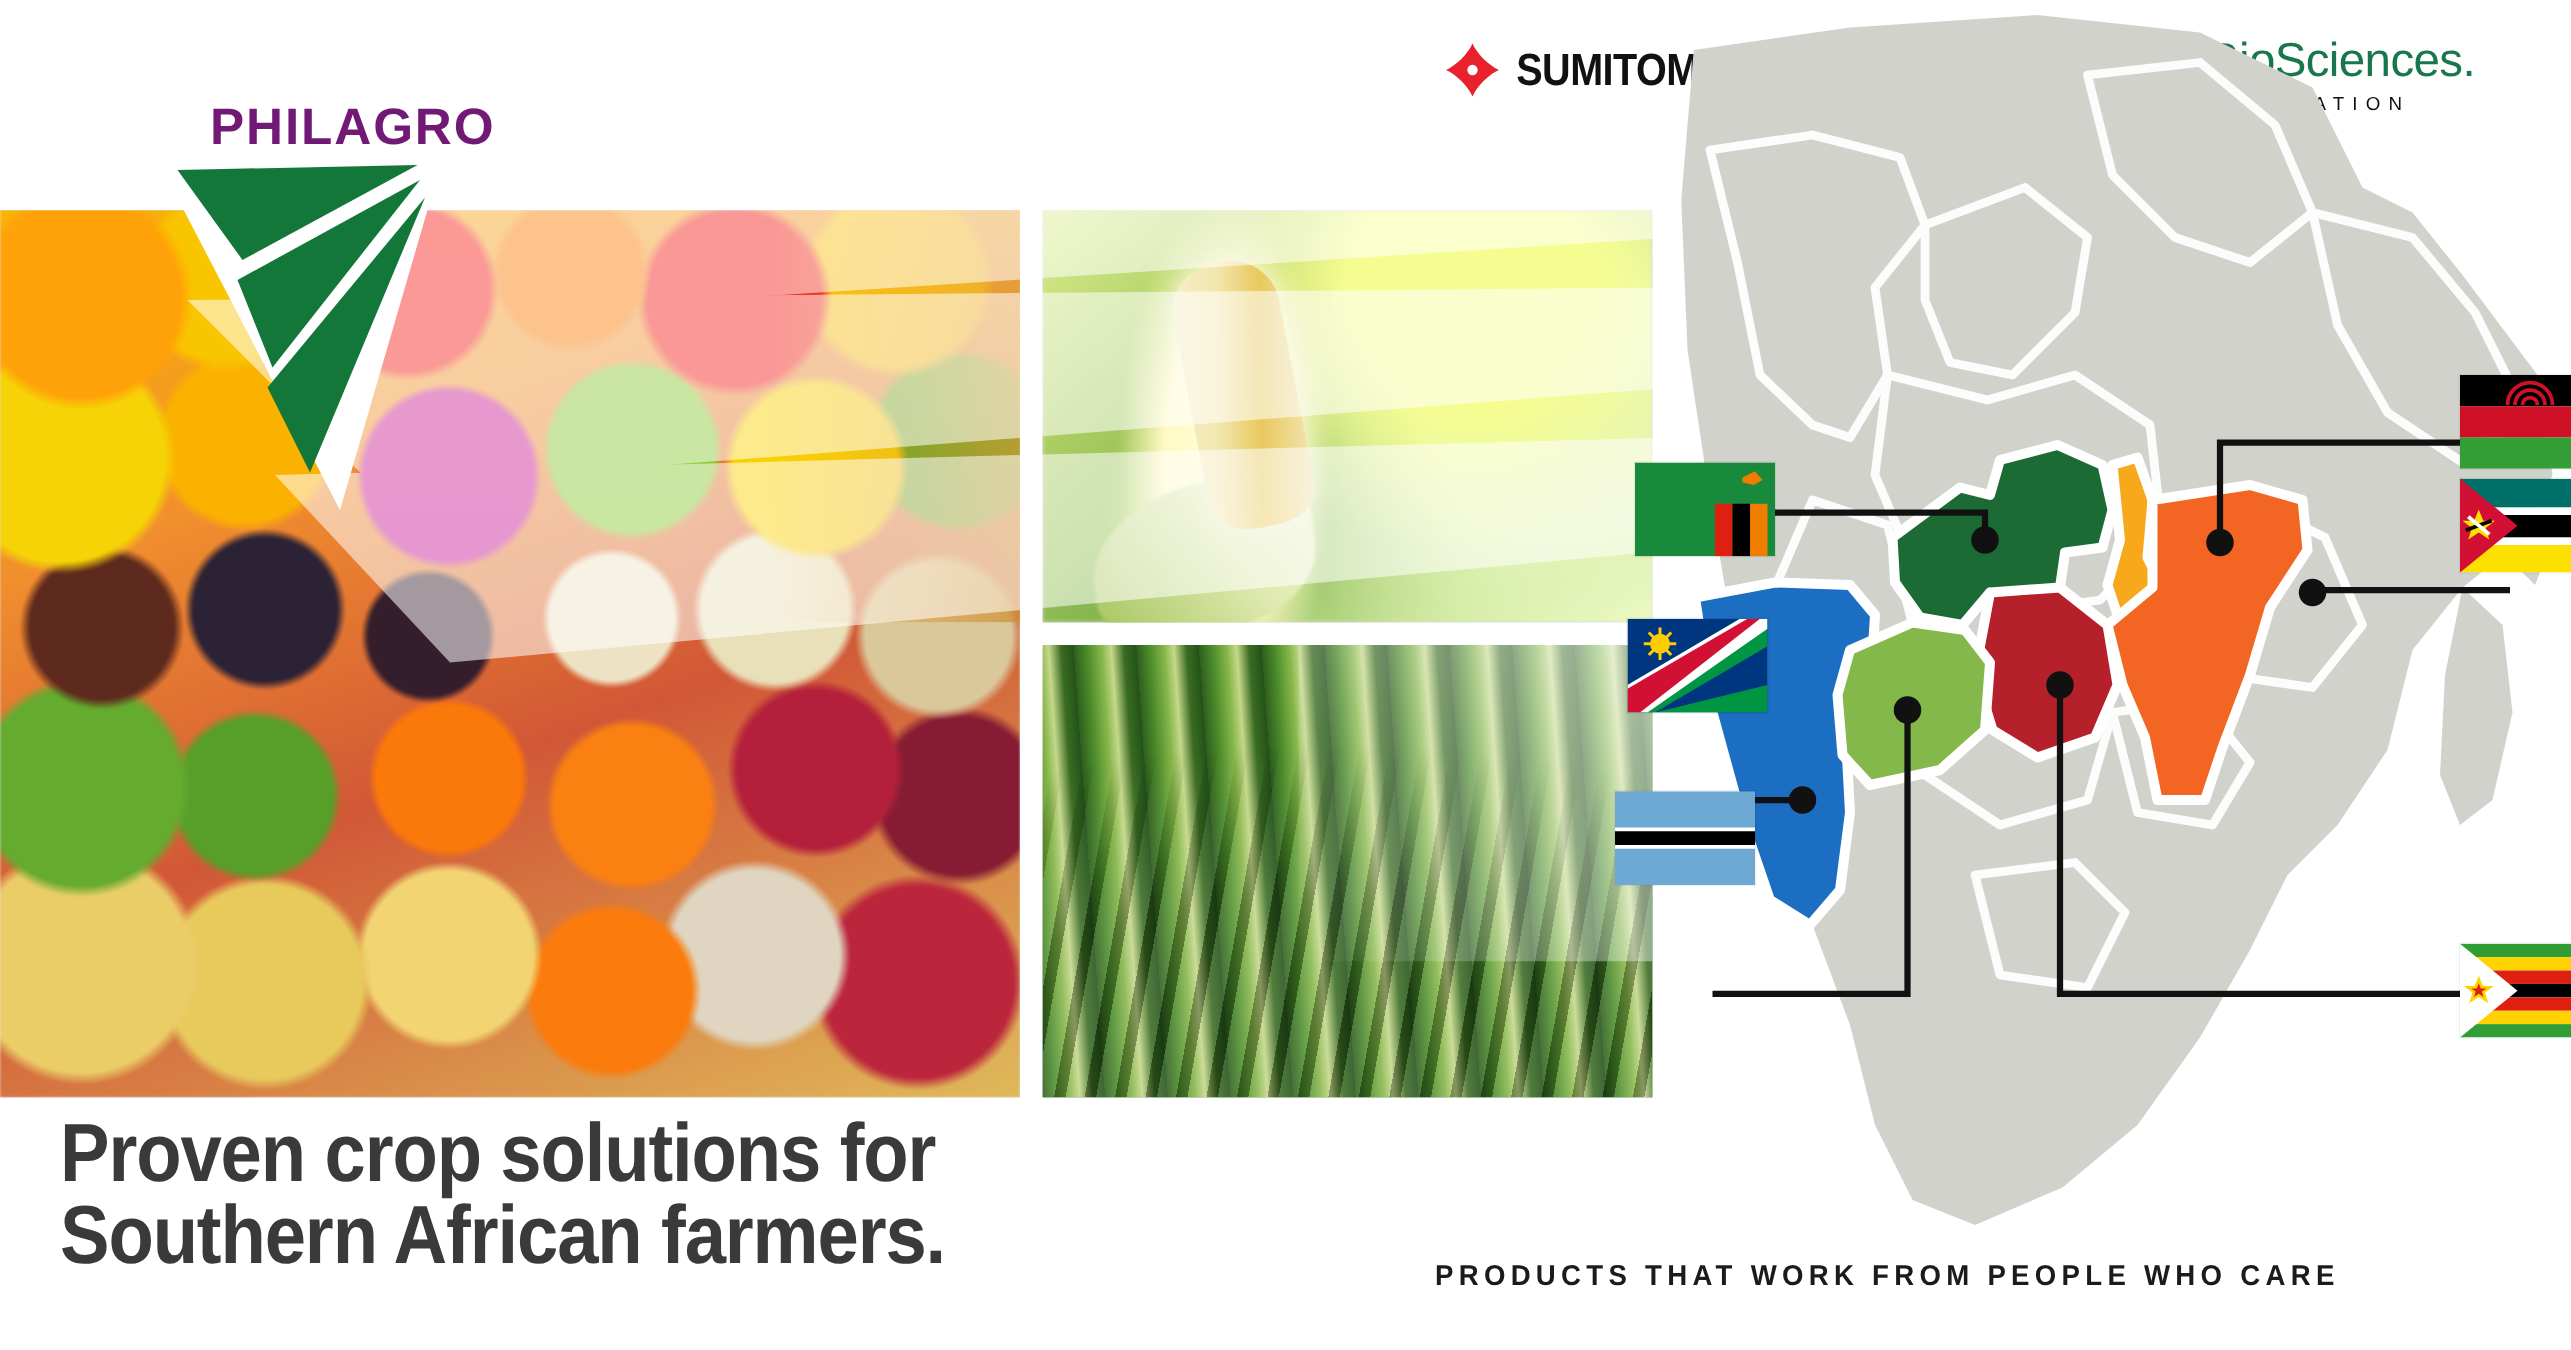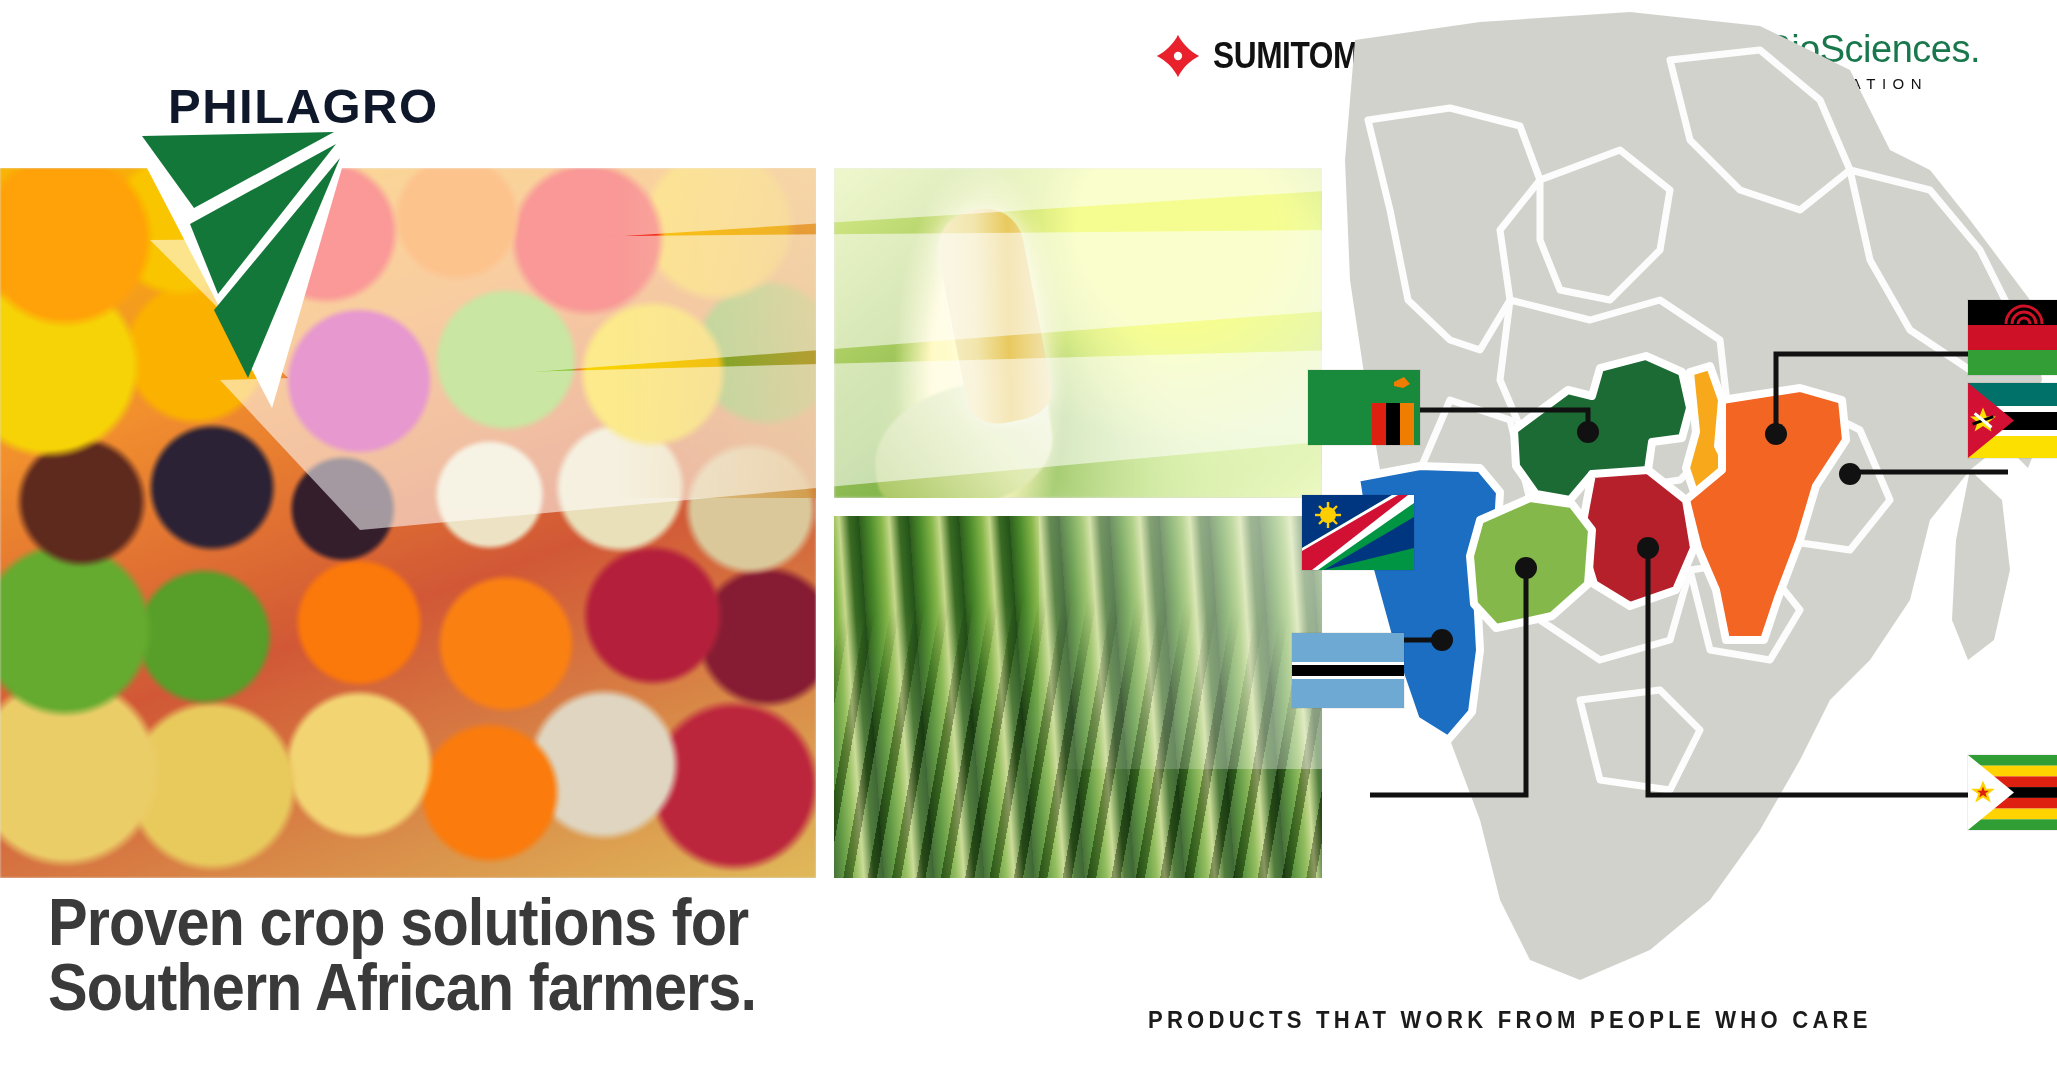--- a/index.html
+++ b/index.html
@@ -113,22 +113,22 @@
             mask-image:radial-gradient(ellipse 140% 90% at 48% 105%,#000 0 55%,transparent 92%);}
   .field-haze{position:absolute;right:0;top:0;width:58%;height:70%;
     background:linear-gradient(240deg,rgba(255,255,255,.62),rgba(255,255,255,0));}
 
   
   .fan-overlay{position:absolute;left:0;top:120px;width:1340px;height:480px;pointer-events:none;}
 
   
   .philagro{position:absolute;left:120px;top:78px;width:350px;height:330px;}
   .philagro-text{
-    position:absolute;left:48px;top:0;font-size:49px;font-weight:700;
-    letter-spacing:1.5px;color:#0f172a;white-space:nowrap;
+    position:absolute;left:48px;top:0;font-size:41px;font-weight:700;
+    letter-spacing:1.5px;color:#701a75;white-space:nowrap;
   }
 
   
   .headline{
     position:absolute;left:48px;top:890px;
     font-size:66px;line-height:.98;font-weight:700;color:#3a3a3a;
     letter-spacing:-1px;transform:scaleX(.9);transform-origin:left top;
   }
   .headline div{white-space:nowrap;}
 

